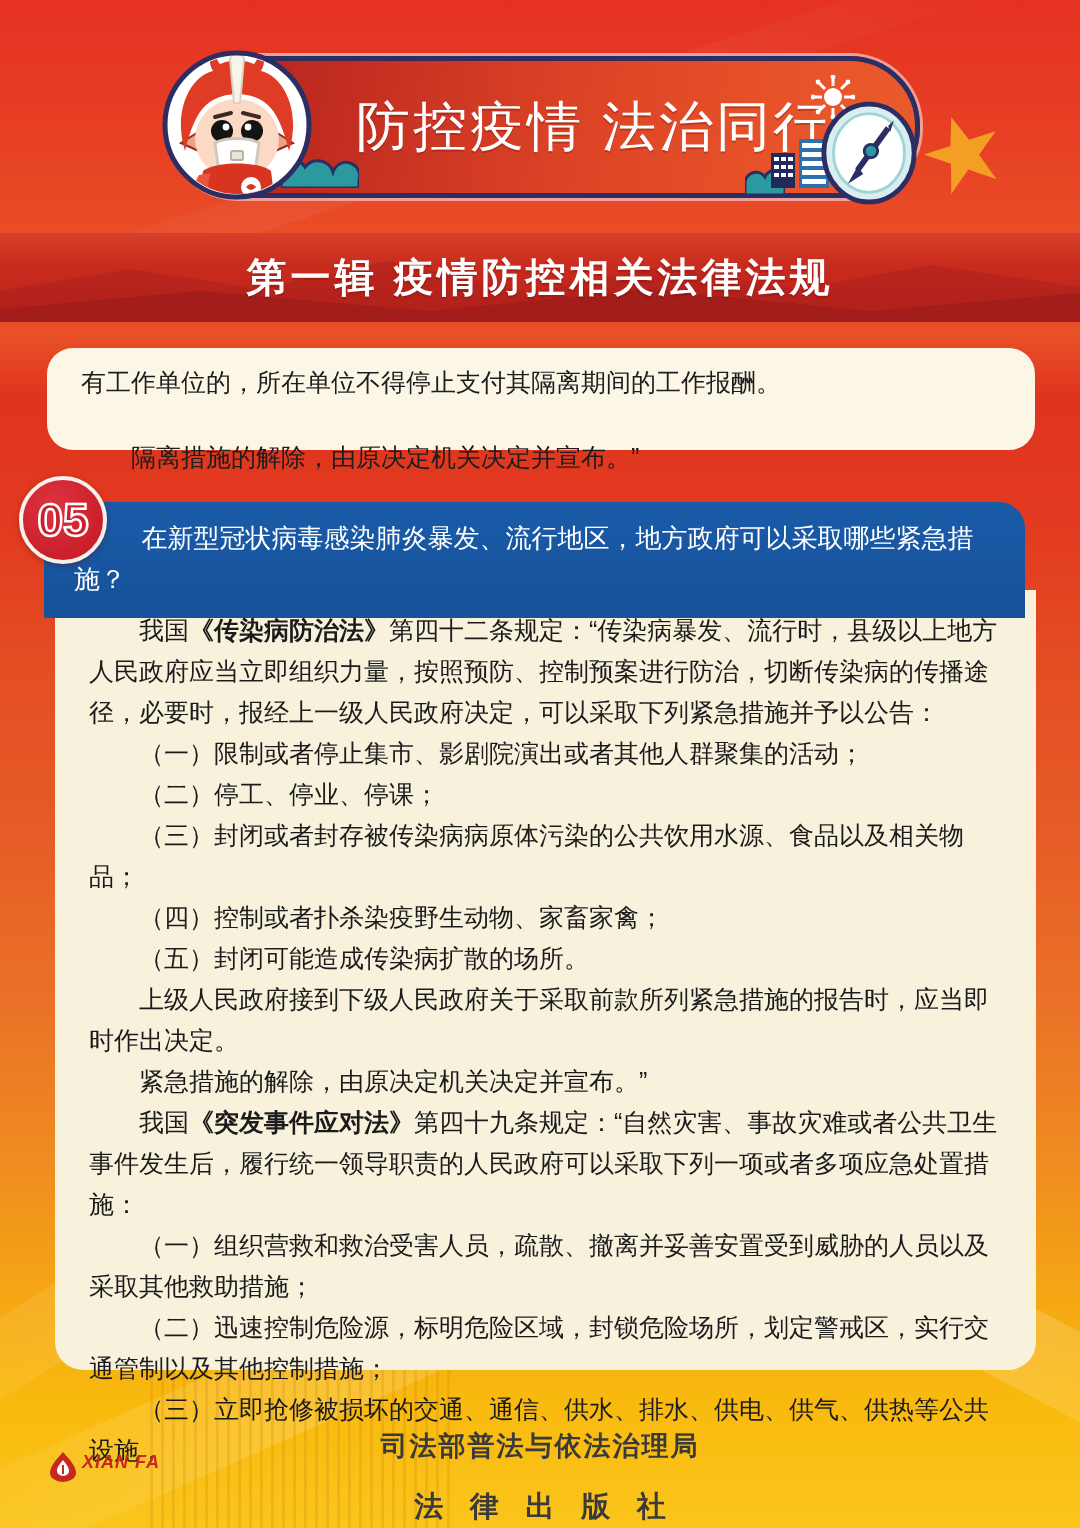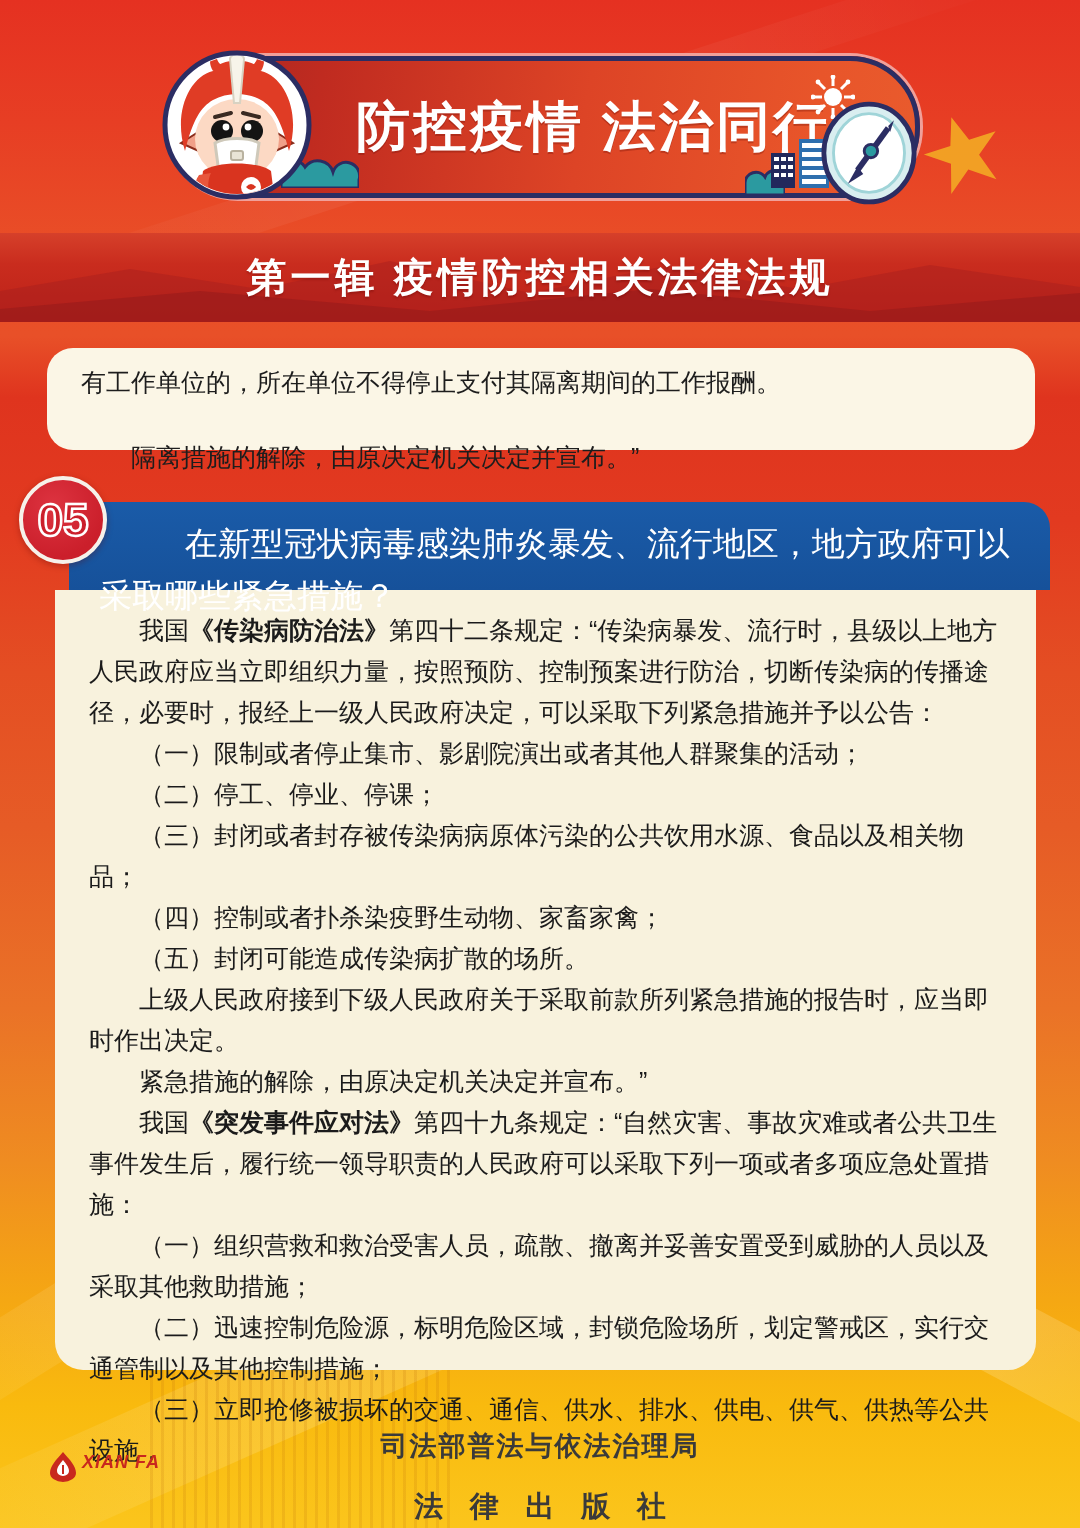--- a/index.html
+++ b/index.html
@@ -24,21 +24,21 @@
   .banner{
     position:absolute;left:168px;top:56px;width:742px;height:132px;
     border-radius:70px;
     background:linear-gradient(100deg,#a32722 0%,#c02b20 20%,#dd4426 55%,#e8552a 85%,#e95b2d 100%);
     border:5px solid #2b2d63;
     box-shadow:0 0 0 3px #f0a09a;
   }
   .banner-title{
     position:absolute;left:170px;top:0;height:132px;width:500px;
     display:flex;align-items:center;justify-content:center;
-    color:#fff;font-size:54px;font-weight:700;letter-spacing:3px;white-space:nowrap;
+    color:#fff;font-size:54px;font-weight:400;letter-spacing:3px;white-space:nowrap;
     text-shadow:0 2px 0 rgba(120,20,10,.35);
   }
   .mascot{position:absolute;left:-14px;top:-14px;width:156px;height:156px;}
   .virus{position:absolute;left:638px;top:14px;width:44px;height:44px;}
   .compass{position:absolute;left:648px;top:40px;width:96px;height:104px;}
   .buildings{position:absolute;left:596px;top:78px;width:62px;height:49px;}
   .cloud{position:absolute;height:30px;}
   .cloud.c1{left:108px;top:97px;width:78px;}
   .cloud.c2{left:572px;top:104px;width:40px;}
   .star{position:absolute;left:922px;top:112px;width:82px;height:82px;transform:rotate(-18deg);}
@@ -69,25 +69,25 @@
   .q-badge{
     position:absolute;left:19px;top:476px;width:88px;height:88px;border-radius:50%;
     background:radial-gradient(circle at 38% 32%,#dd3340,#cb1f2b 70%);
     border:4px solid #f6f1ea;box-sizing:border-box;
     display:flex;align-items:center;justify-content:center;
     color:#cb1f2b;font-size:46px;font-weight:700;
     -webkit-text-stroke:2.5px #ffffff;
     box-shadow:0 2px 6px rgba(100,10,10,.35);z-index:3;
   }
   .q-box{
-    position:absolute;left:69px;top:502px;width:981px;height:88px;
+    position:absolute;left:44px;top:502px;width:981px;height:116px;
     background:linear-gradient(180deg,#1a5ba8,#16519a);
     border-radius:10px 26px 0 0;
     box-sizing:border-box;padding:16px 30px 0 30px;z-index:2;
-    color:#fff;font-size:33px;line-height:1.58;font-weight:500;
+    color:#fff;font-size:26px;line-height:1.58;font-weight:500;
   }
   .q-box p{margin:0;text-indent:2.6em;}
 
   
   .content-box{
     position:absolute;left:55px;top:590px;width:981px;height:780px;
     background:#f8f2dd;border-radius:0 0 28px 28px;
     box-sizing:border-box;padding:20px 34px 0 34px;
     font-size:25px;color:#1b1b1b;line-height:41px;
   }

